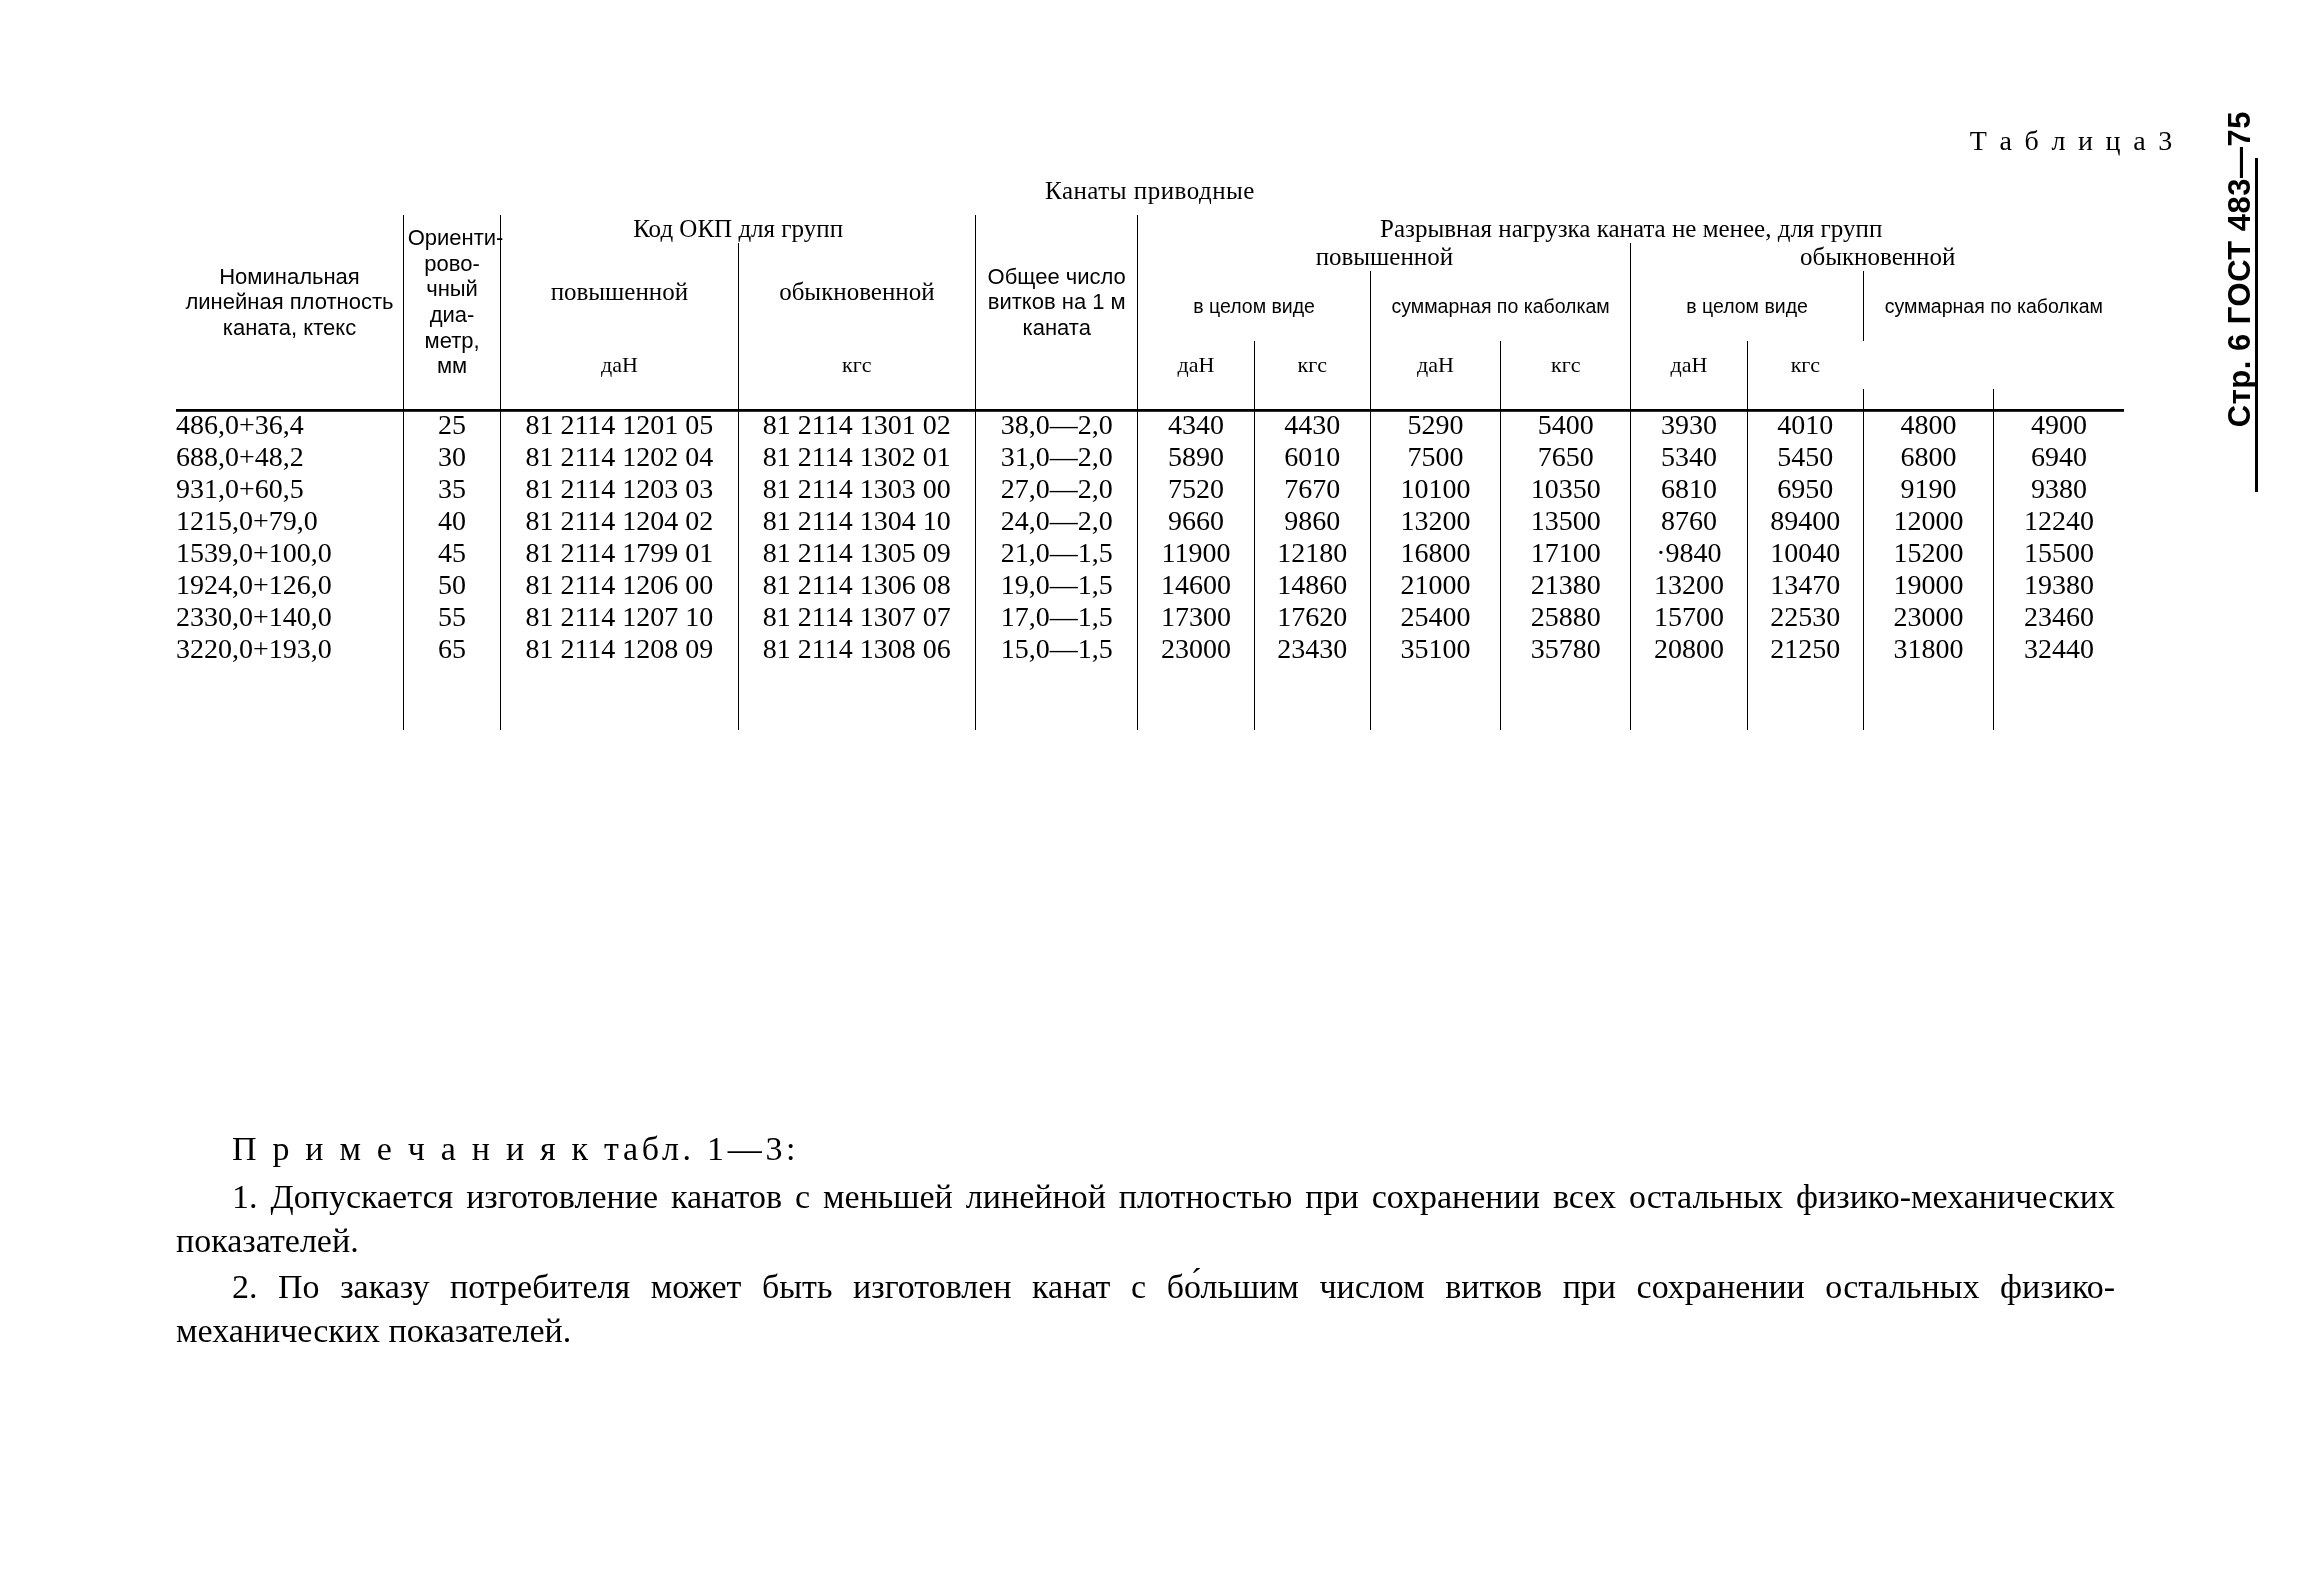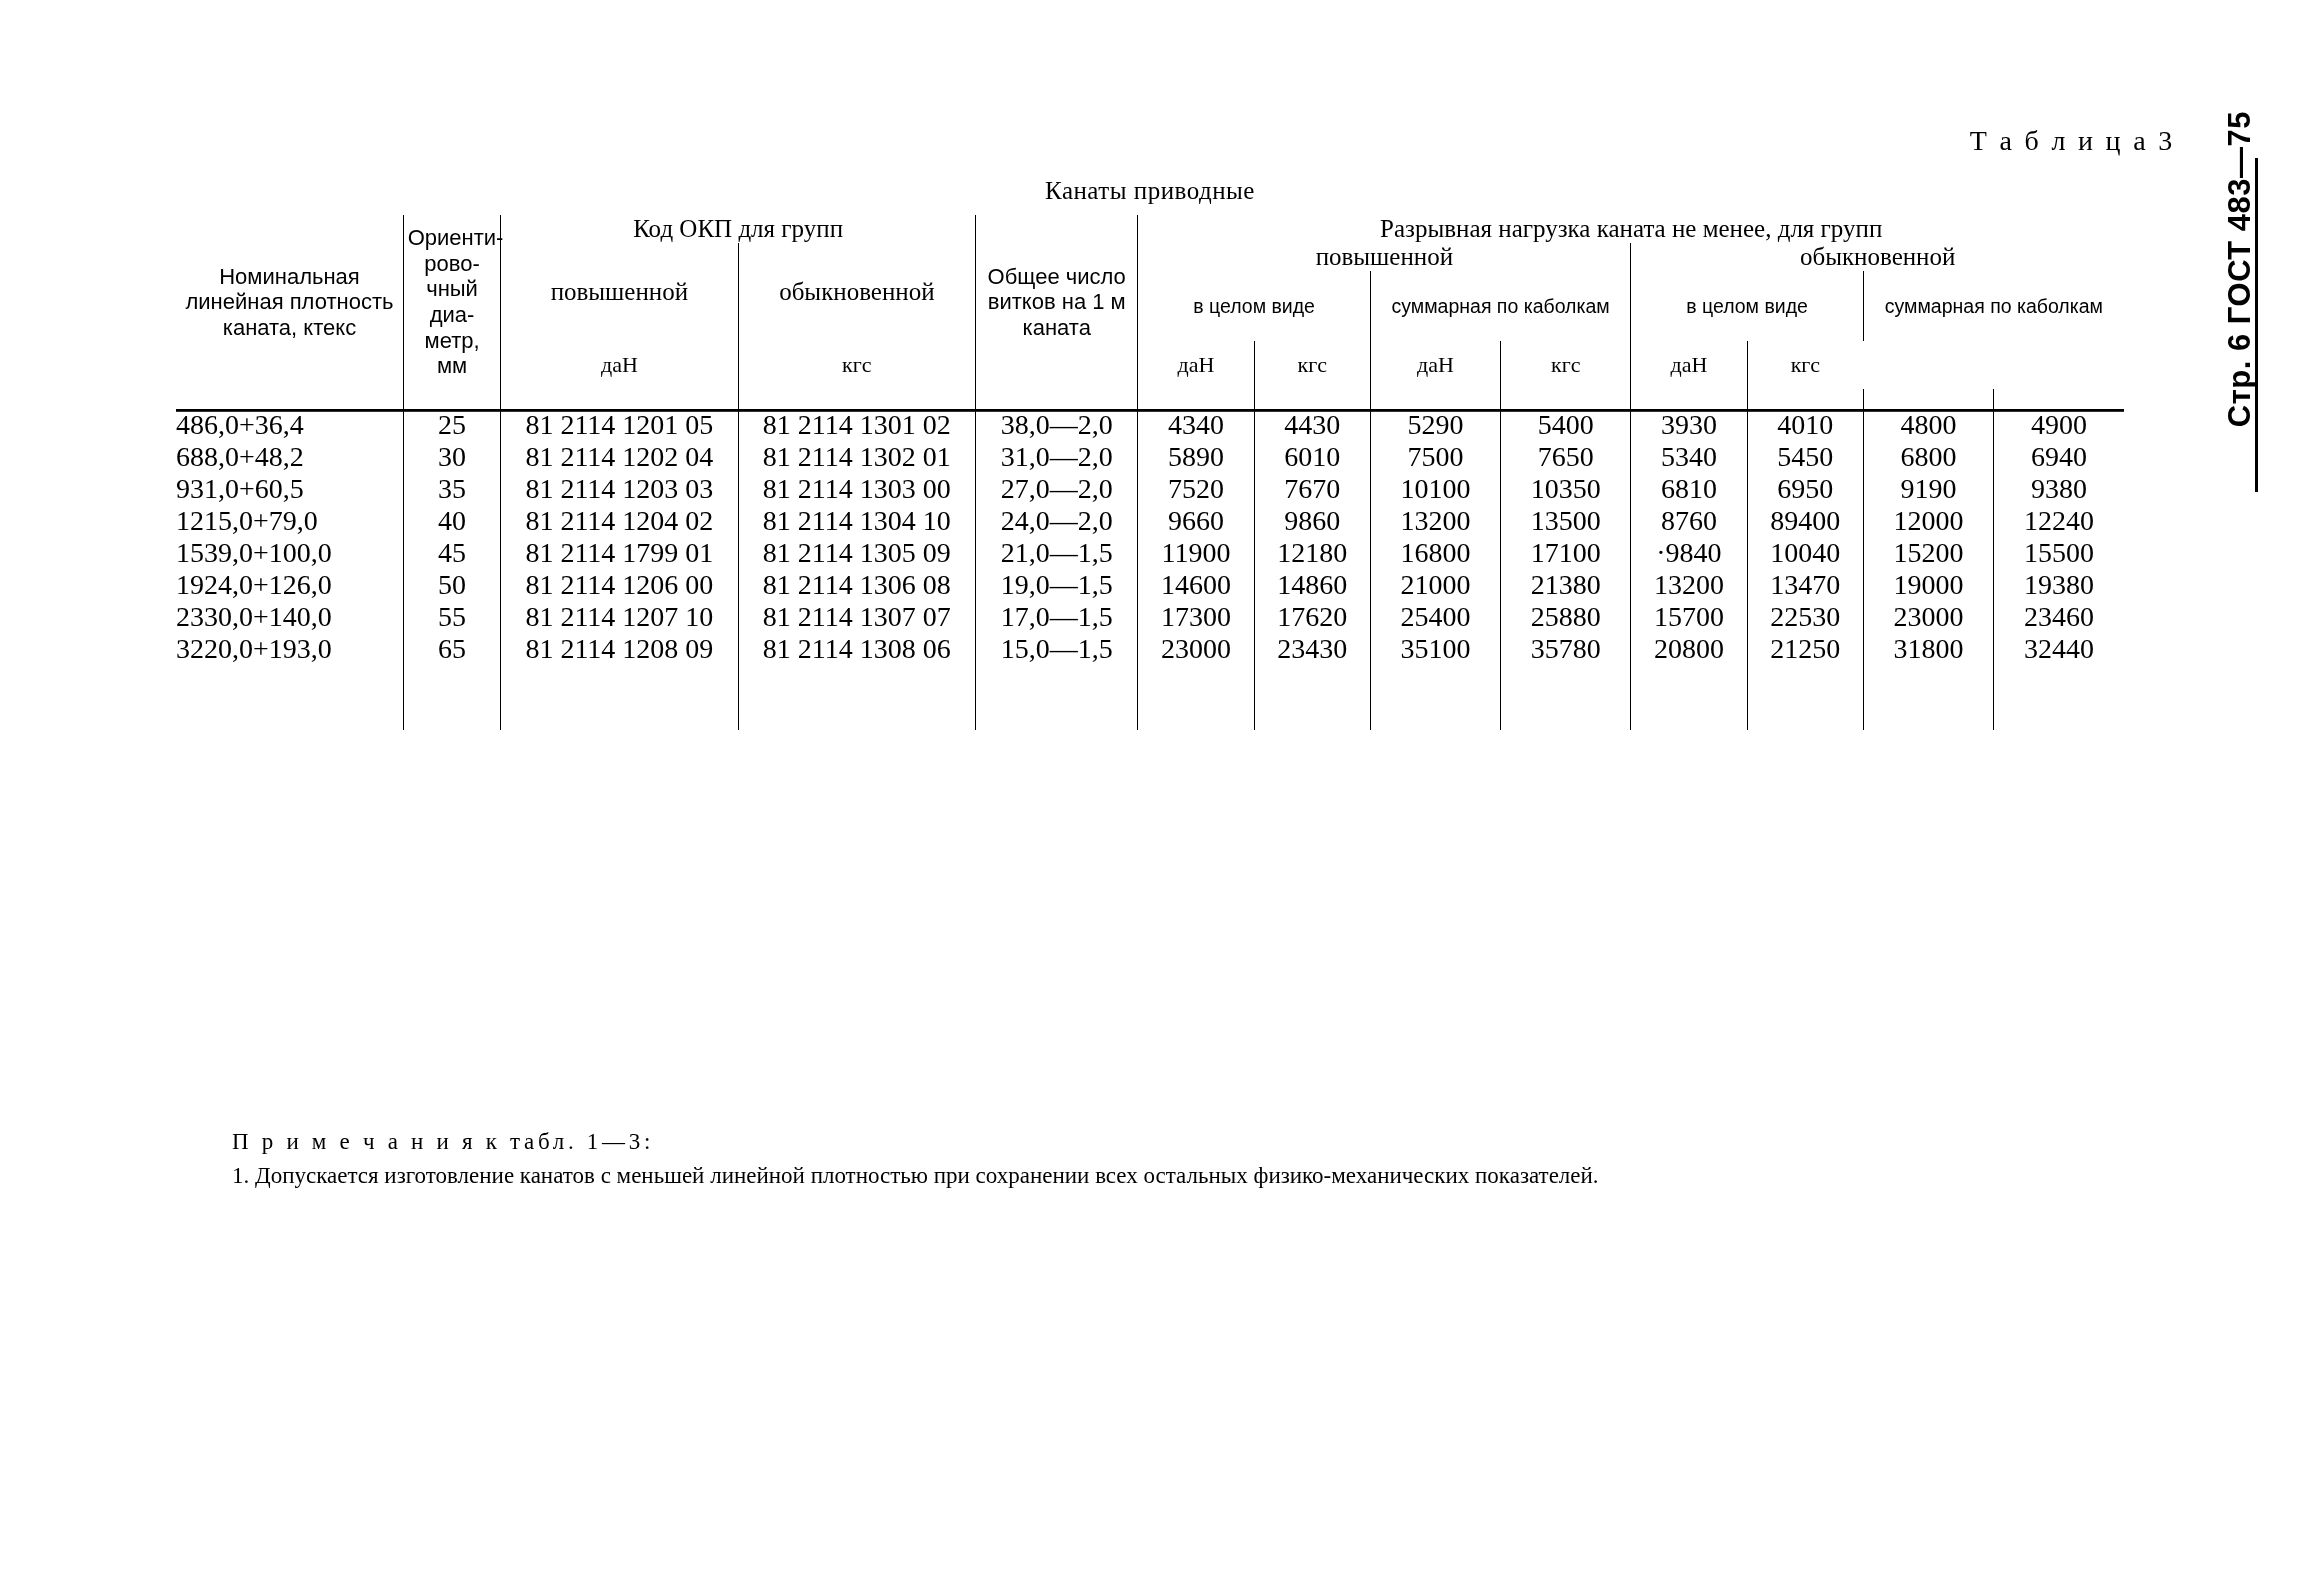--- a/index.html
+++ b/index.html
@@ -127,21 +127,21 @@
   }
   .cell.right { text-align: left; padding-right: 15px; margin-top: 19px; }
 
   
   .notes {
     position: absolute;
     left: 176px;
     top: 1127px;
     width: 1939px;
     font-family: "Liberation Serif", serif;
-    font-size: 23px;
+    font-size: 34px;
     line-height: 1.30;
   }
   .notes .n-title {
     letter-spacing: 3.7px;
     margin-bottom: 3.7px;
   }
   .notes p {
     margin: 0 0 1.9px 0;
     text-align: justify;
     font-family: Liberation Serif, serif;
@@ -381,17 +381,18 @@
         <td class="vl"></td>
         <td></td>
       </tr>
     </tbody>
       </table>
   </div>
 
   <div class="notes">
     <div class="n-title ind">П р и м е ч а н и я   к  табл. 1—3:</div>
     <p class="ind">1. Допускается изготовление канатов с меньшей линейной плотностью при сохранении всех остальных  физико-механических показателей.</p>
+    <p class="ind">2. По заказу потребителя может быть изготовлен канат с бо́льшим числом витков при сохранении остальных физико-механических показателей.</p>
   </div>
 
 
 </div>
 
 
 </body></html>

